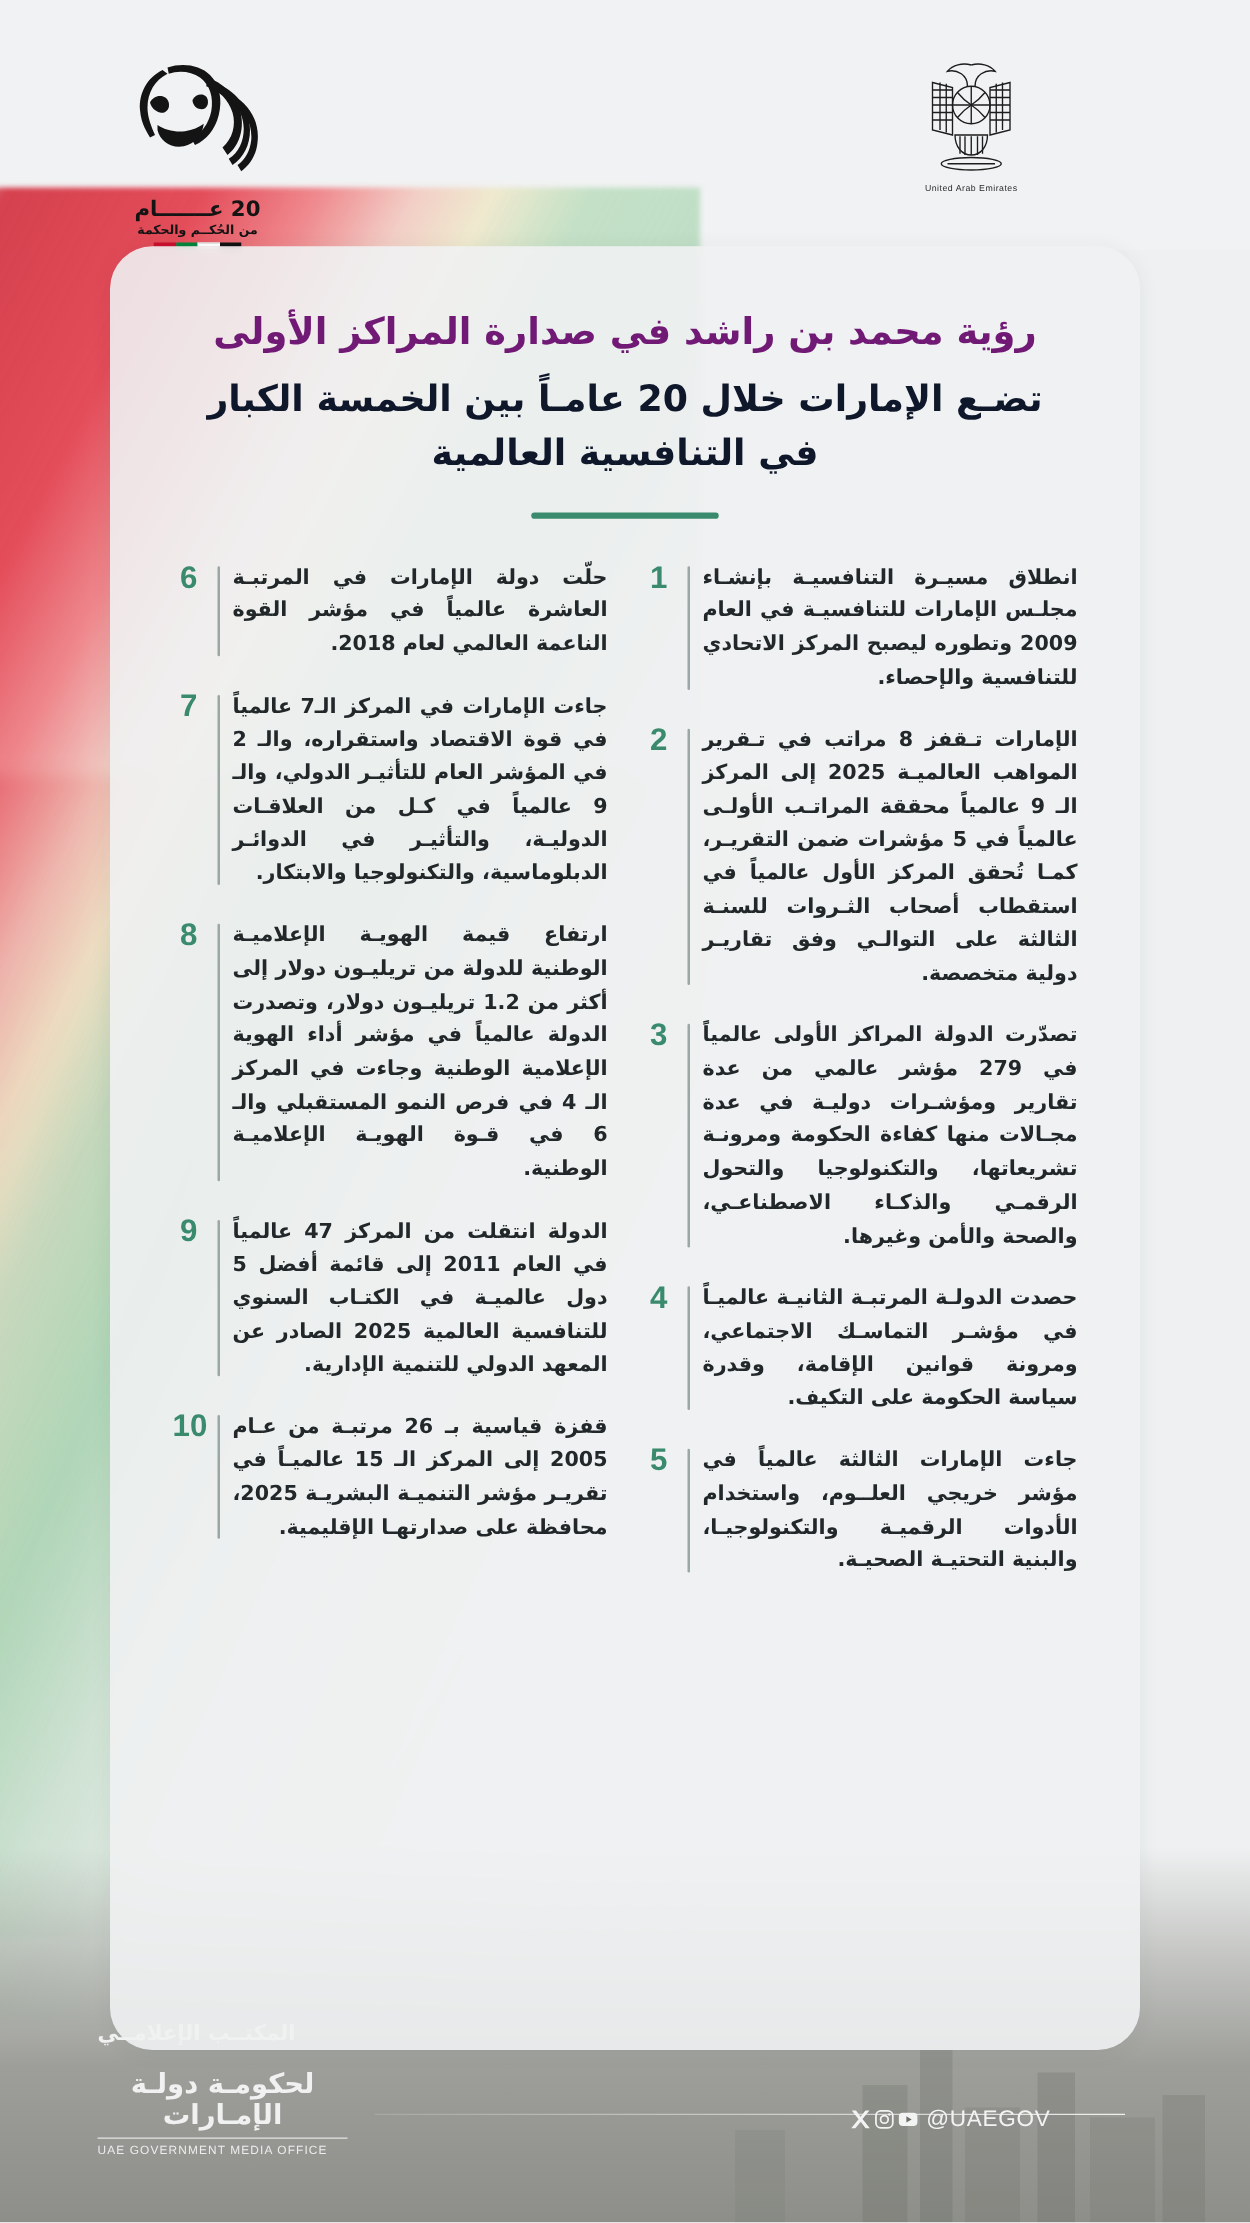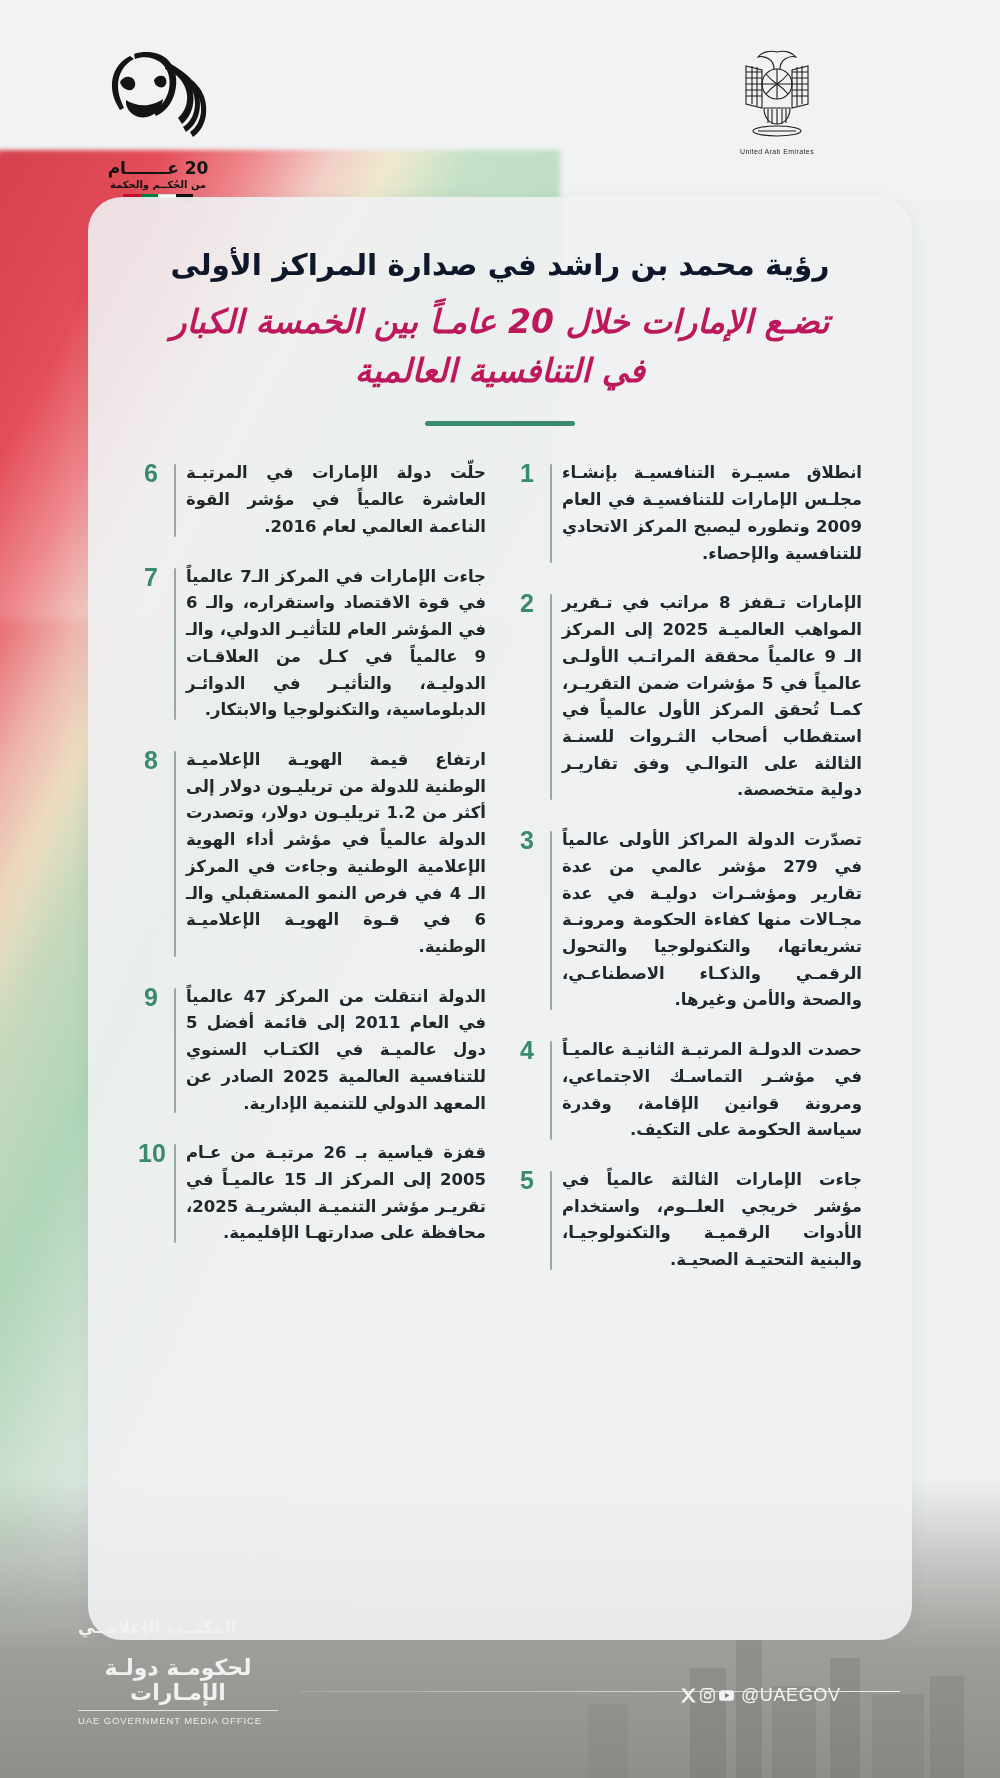--- a/index.html
+++ b/index.html
@@ -68,27 +68,26 @@
     position:absolute;left:88px;top:197px;width:824px;height:1443px;
     background:rgba(239,241,242,0.90);
     border-radius:34px;
     backdrop-filter:blur(3px);
     box-shadow:0 2px 18px rgba(40,50,45,0.06);
     overflow:hidden;
   }
 
   .headline{padding:46px 62px 0 62px;text-align:center;}
   .headline .l1{
-    font-size:29.5px;font-weight:bold;color:#0f172a;line-height:1.52;
+    font-size:29.5px;font-weight:bold;color:#701a75;line-height:1.52;
     letter-spacing:0px;
   }
   .headline .l2{
-    font-size:33px;font-weight:bold;color:#be185d;line-height:1.48;
+    font-size:29px;font-weight:bold;color:#0f172a;line-height:1.48;
     margin-top:10px;
-    font-style:italic;
   }
   .rule{
     width:150px;height:5px;background:#3a8a6d;border-radius:3px;
     margin:26px auto 0 auto;
   }
 
   
   .cols{
     display:flex;flex-direction:row;
     padding:34px 40px 0 40px;
@@ -248,27 +247,27 @@
       <div class="item">
         <div class="item-text">جاءت الإمارات الثالثة عالمياً في مؤشر خريجي العلــوم، واستخدام الأدوات الرقميـة والتكنولوجيـا، والبنية التحتيـة الصحيـة.</div>
         <div class="item-bar"></div>
         <div class="item-num">5</div>
       </div>
     </div>
 
     <div class="col col-left">
 
       <div class="item">
-        <div class="item-text">حلّت دولة الإمارات في المرتبـة العاشرة عالمياً في مؤشر القوة الناعمة العالمي لعام 2016.</div>
+        <div class="item-text">حلّت دولة الإمارات في المرتبـة العاشرة عالمياً في مؤشر القوة الناعمة العالمي لعام 2018.</div>
         <div class="item-bar"></div>
         <div class="item-num">6</div>
       </div>
 
       <div class="item">
-        <div class="item-text">جاءت الإمارات في المركز الـ7 عالمياً في قوة الاقتصاد واستقراره، والـ 6 في المؤشر العام للتأثيـر الدولي، والـ 9 عالمياً في كـل من العلاقـات الدوليـة، والتأثيـر في الدوائـر الدبلوماسية، والتكنولوجيا والابتكار.</div>
+        <div class="item-text">جاءت الإمارات في المركز الـ7 عالمياً في قوة الاقتصاد واستقراره، والـ 2 في المؤشر العام للتأثيـر الدولي، والـ 9 عالمياً في كـل من العلاقـات الدوليـة، والتأثيـر في الدوائـر الدبلوماسية، والتكنولوجيا والابتكار.</div>
         <div class="item-bar"></div>
         <div class="item-num">7</div>
       </div>
 
       <div class="item">
         <div class="item-text">ارتفاع قيمة الهويـة الإعلاميـة الوطنية للدولة من تريليـون دولار إلى أكثر من 1.2 تريليـون دولار، وتصدرت الدولة عالمياً في مؤشر أداء الهوية الإعلامية الوطنية وجاءت في المركز الـ 4 في فرص النمو المستقبلي والـ 6 في قـوة الهويـة الإعلاميـة الوطنية.</div>
         <div class="item-bar"></div>
         <div class="item-num">8</div>
       </div>
 

